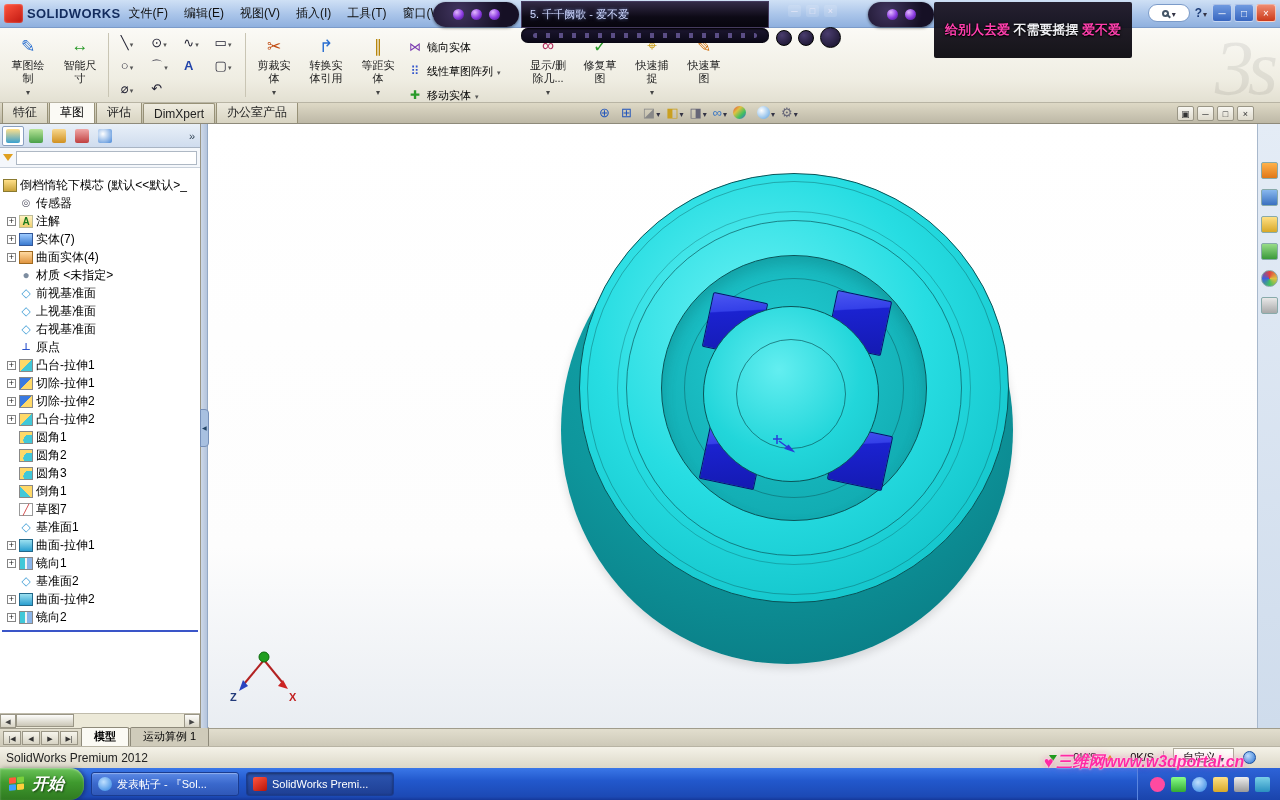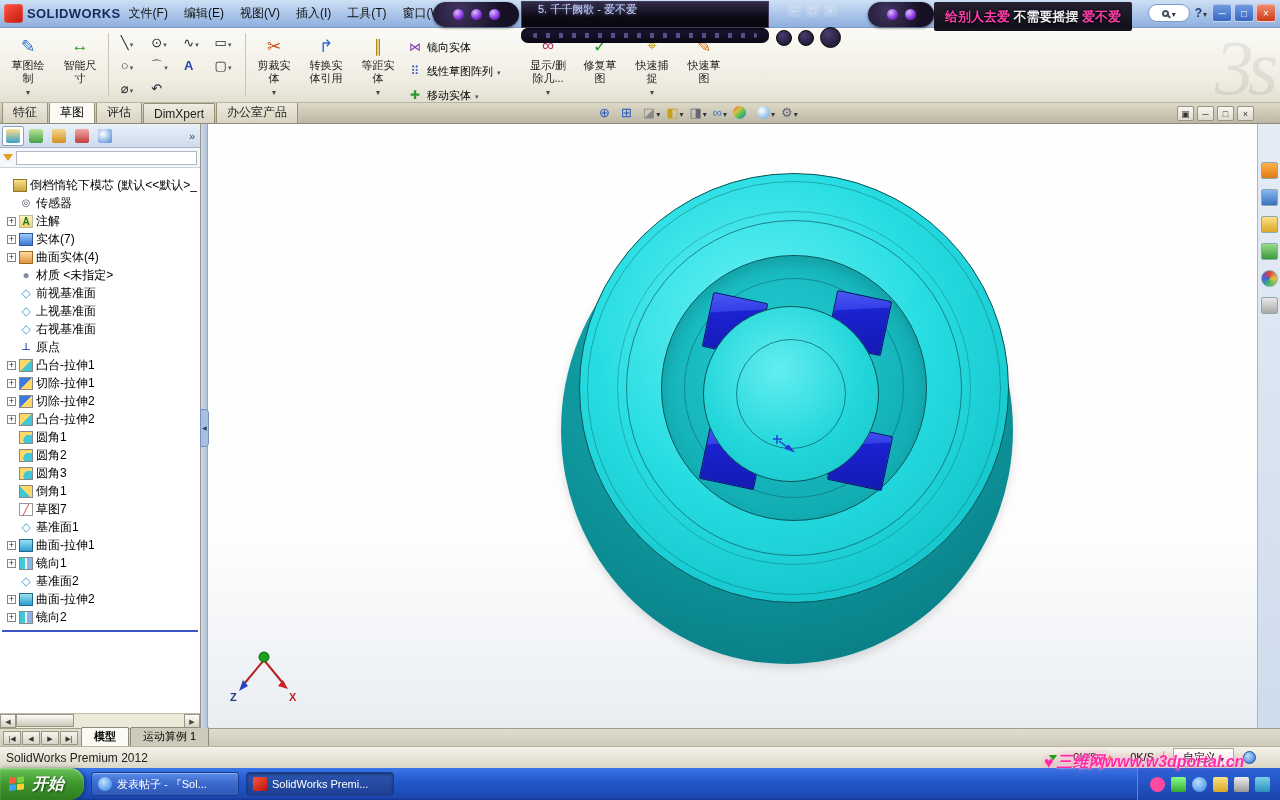--- a/index.html
+++ b/index.html
@@ -21,30 +21,30 @@
 .helpbtn{font-weight:bold;color:#1d3c77;font-size:12px;display:flex;align-items:center;gap:1px}
 .win-controls{display:flex;gap:2px}
 .winbtn{width:20px;height:18px;border:1px solid #ffffff99;border-radius:3px;background:linear-gradient(#6f9ae0,#3766c0);color:#fff;font-size:10px;line-height:15px;text-align:center}
 .winbtn.close-icon{background:linear-gradient(#ef8b70,#cc3a1a)}
 
 
 .player-oval{position:absolute;top:2px;height:25px;border-radius:13px;background:radial-gradient(circle at 30% 35%,#40345e,#161025 70%);box-shadow:0 1px 3px #0008;display:flex;align-items:center;justify-content:center;gap:7px;z-index:50}
 .player-oval.left{left:433px;width:86px}
 .player-oval.right{left:868px;width:66px}
 .pdot{width:11px;height:11px;border-radius:50%;background:radial-gradient(circle at 35% 30%,#e2b8ff,#8a3ae0 55%,#3c1470)}
-.player-display{position:absolute;left:521px;top:1px;width:248px;height:27px;background:linear-gradient(#332b47,#0d0a16 60%,#07050e);border:1px solid #443a5e;display:flex;align-items:flex-start;padding:0 16px;z-index:50}
+.player-display{position:absolute;left:521px;top:1px;width:248px;height:27px;background:linear-gradient(#332b47,#0d0a16 60%,#07050e);border:1px solid #443a5e;display:flex;align-items:center;padding:0 8px;z-index:50}
 .track-text{color:#cfd8ff;font-size:11px;white-space:nowrap;overflow:hidden;text-shadow:0 0 4px #88aaffaa}
 .player-mini{position:absolute;left:788px;top:5px;display:flex;gap:5px;z-index:55}
 .pm-btn{color:#e8e8f8;font-size:9px;width:13px;height:12px;line-height:11px;text-align:center;background:#ffffff22;border:none;border-radius:2px}
 .player-row2{position:absolute;left:521px;top:28px;width:248px;height:15px;border-radius:7px;background:linear-gradient(#1c1630,#0a0816);box-shadow:inset 0 1px 2px #000;z-index:50;display:flex;align-items:center;padding:0 12px}
 .slider-dots{flex:1;height:5px;border-radius:3px;background:repeating-linear-gradient(90deg,#5a4d85 0 4px,transparent 4px 13px)}
 .player-knobs{position:absolute;left:776px;top:27px;display:flex;align-items:center;gap:6px;z-index:50}
 .knob{width:16px;height:16px;border-radius:50%;background:radial-gradient(circle at 35% 30%,#4a3d6e,#140f26);border:1px solid #000}
 .knob.big{width:21px;height:21px}
-.lyrics{position:absolute;left:934px;top:2px;width:198px;height:29px;background:linear-gradient(#1a1322ee,#05040aee);display:flex;align-items:center;justify-content:center;z-index:50;border-radius:2px}
+.lyrics{position:absolute;left:934px;top:2px;width:198px;height:56px;background:linear-gradient(#1a1322ee,#05040aee);display:flex;align-items:center;justify-content:center;z-index:50;border-radius:2px}
 .lyrics span{font-size:13px;font-weight:bold;text-shadow:0 0 3px #000,0 1px 1px #000;white-space:pre}
 
 
 .ribbon{position:absolute;left:0;top:28px;width:100%;height:75px;background:linear-gradient(#fbfaf6,#efede2 70%,#e3e0d2);border-bottom:1px solid #b8b4a4;display:flex;align-items:stretch;padding:2px 0 2px 2px;z-index:10}
 .rb-large{display:flex;flex-direction:column;align-items:center;width:52px;border:1px solid transparent;background:none;padding-top:3px;font-size:11px}
 .rb-icon{width:24px;height:24px;display:flex;align-items:center;justify-content:center;font-size:17px;margin-bottom:1px}
 .rb-label{white-space:pre-line;text-align:center;line-height:13px;color:#222}
 .rb-caret::before{content:"▾";font-size:8px;color:#444}
 .rb-sep{width:1px;background:#c9c5b4;margin:3px 2px}
 .tool-grid{width:132px;display:flex;flex-wrap:wrap;align-content:flex-start;padding-top:1px}
@@ -88,21 +88,21 @@
 .property-manager-tab-icon{background:linear-gradient(#b8e498,#48a048)}
 .configuration-manager-tab-icon{background:linear-gradient(#f8d890,#d09020)}
 .dimxpert-manager-tab-icon{background:linear-gradient(#f0a8a8,#c04040)}
 .display-manager-tab-icon{background:radial-gradient(circle at 35% 35%,#fff,#4888d8)}
 .fm-chevron{margin-left:auto;font-size:11px;color:#345;padding-right:3px;background:none;border:none}
 .fm-filter{height:20px;border-bottom:1px solid #c8d0da;display:flex;align-items:center;gap:3px;padding:0 3px;background:#f4f7fb}
 .funnel{width:0;height:0;border-left:5px solid transparent;border-right:5px solid transparent;border-top:7px solid #e0a020}
 .filter-box{flex:1;height:14px;background:#fff;border:1px solid #aeb8c4}
 .fm-tree{flex:1;overflow:hidden;padding-top:8px}
 .tree-row{display:flex;align-items:center;height:18px;gap:3px;padding-left:7px;white-space:nowrap}
-.tree-row.root{padding-left:13px}
+.tree-row.root{padding-left:3px}
 .plus{width:9px;height:9px;border:1px solid #848484;background:#fff;flex:none;position:relative}
 .plus::before{content:"+";position:absolute;left:0;top:-1px;width:7px;font-size:9px;line-height:9px;text-align:center;color:#222}
 .ticon{width:14px;height:13px;flex:none;font-size:10px;line-height:12px;text-align:center}
 .tlabel{font-size:12px;color:#000}
 .rollback-bar{border-top:2px solid #3a55c8;margin:4px 2px 0 2px}
 .fm-hscroll{height:15px;background:#ece9d8;border-top:1px solid #c0bcac;display:flex;align-items:center}
 .hs-btn{width:16px;height:14px;background:linear-gradient(#fdfdfb,#d8d4c4);border:1px solid #9a9686;font-size:7px;line-height:11px;text-align:center;color:#444}
 .hs-left::before{content:"◀"}.hs-right::before{content:"▶"}
 .hs-track{flex:1;position:relative;height:100%}
 .hs-thumb{position:absolute;left:0;top:0;width:58px;height:13px;background:linear-gradient(#fdfdfb,#cac6b6);border:1px solid #9a9686}

